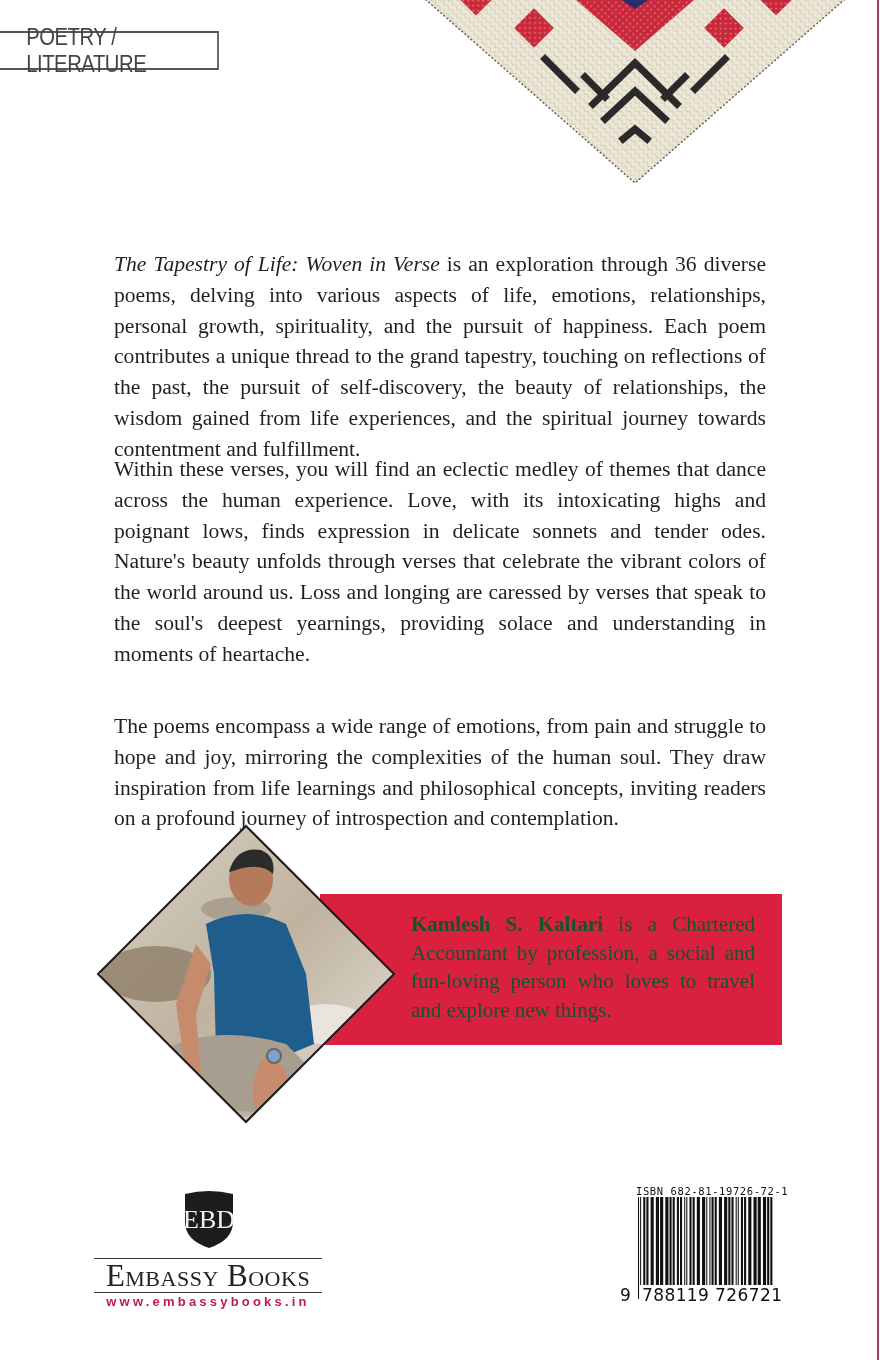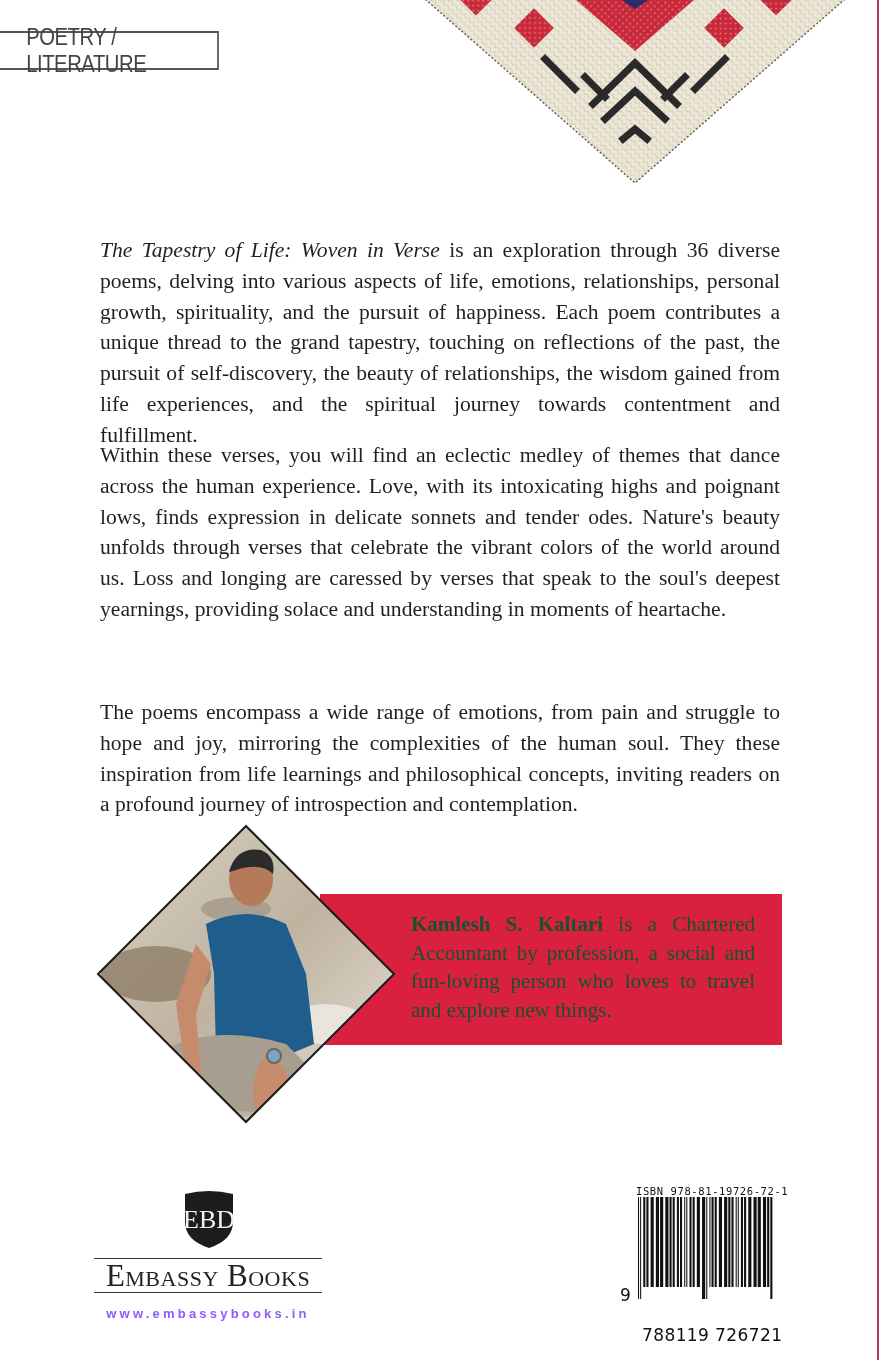--- a/index.html
+++ b/index.html
@@ -26,21 +26,21 @@
     .tapestry {
       position: absolute; left: 425px; top: -1px; width: 420px; height: 186px;
     }
 
     .blurb {
       position: absolute; left: 98px; width: 684px;
       font-size: 21.6px; line-height: 30.8px; text-align: justify;
       color: #231f20;
       hyphens: manual;
     }
-    .blurb p { margin: 2px; }
+    .blurb p { margin: 16px; }
     .blurb .title-italic { font-style: italic; }
     .p1 { top: 233px; }
     .p2 { top: 438px; }
     .p3 { top: 695px; }
 
     .author-panel {
       position: absolute; left: 320px; top: 894px; width: 462px; height: 151px;
       background: #d9203f;
     }
     .author-text {
@@ -61,42 +61,42 @@
     }
     .pub-name {
       position: absolute; left: 0; top: 72px; width: 228px; text-align: center;
       font-family: "Liberation Serif", "DejaVu Serif", serif;
       font-size: 31px; letter-spacing: 0.5px; color: #222;
       border-top: 1.5px solid #333; border-bottom: 1.5px solid #333;
       line-height: 30px; padding: 2px 0 1px;
       font-variant: small-caps;
     }
     .pub-url {
-      position: absolute; left: 0; top: 120px; width: 228px; text-align: center;
+      position: absolute; left: 0; top: 108px; width: 228px; text-align: center;
       font-family: "Liberation Sans", "DejaVu Sans", sans-serif;
-      font-weight: bold; font-size: 13px; letter-spacing: 3.2px; color: #8b5cf6;
+      font-weight: bold; font-size: 13px; letter-spacing: 3.2px; color: #be185d;
     }
 
     .barcode-block {
       position: absolute; left: 620px; top: 1185px; width: 160px; height: 120px;
     }
     .isbn-text {
       position: absolute; left: 16px; top: 0; width: 140px;
       font-family: "DejaVu Sans Mono", "Liberation Mono", monospace;
       font-size: 10.5px; letter-spacing: 0.6px; color: #111; white-space: nowrap;
     }
     .bars { position: absolute; left: 18px; top: 12px; width: 136px; height: 102px; }
     .ean-digits {
       position: absolute; left: 0; top: 100px;
       font-family: "DejaVu Sans", "Liberation Sans", sans-serif;
       font-size: 17px; color: #111; white-space: nowrap; letter-spacing: 0.4px;
       background: transparent;
     }
     .ean-first { position: absolute; left: 0; top: 0; }
-    .ean-rest { position: absolute; left: 20px; top: 0; background: #fff; padding: 0 2px; margin-top: 40px; }
+    .ean-rest { position: absolute; left: 20px; top: 0; background: #fff; padding: 0 2px; }
   </style>
 </head>
 <body>
 
 <div class="right-rule"></div>
 
 <div class="category-box">
   <span>POETRY / LITERATURE</span>
 </div>
 
@@ -132,21 +132,21 @@
   </g>
 </svg>
 
 <div class="blurb p1">
   <p><span class="title-italic">The Tapestry of Life: Woven in Verse</span><span> is an exploration through 36 diverse poems, delving into various aspects of life, emotions, relationships, personal growth, spirituality, and the pursuit of happiness. Each poem contributes a unique thread to the grand tapestry, touching on reflec­tions of the past, the pursuit of self-discovery, the beauty of relation­ships, the wisdom gained from life experiences, and the spiritual journey towards contentment and fulfillment.</span></p>
 </div>
 <div class="blurb p2">
   <p>Within these verses, you will find an eclectic medley of themes that dance across the human experience. Love, with its intoxicating highs and poignant lows, finds expression in delicate sonnets and tender odes. Nature's beauty unfolds through verses that celebrate the vibrant colors of the world around us. Loss and longing are caressed by verses that speak to the soul's deepest yearnings, providing solace and understanding in moments of heartache.</p>
 </div>
 <div class="blurb p3">
-  <p>The poems encompass a wide range of emotions, from pain and struggle to hope and joy, mirroring the complexities of the human soul. They these inspiration from life learnings and philosophical concepts, inviting readers on a profound journey of introspection and contemplation.</p>
+  <p>The poems encompass a wide range of emotions, from pain and struggle to hope and joy, mirroring the complexities of the human soul. They draw inspiration from life learnings and philosophical concepts, inviting readers on a profound journey of introspection and contemplation.</p>
 </div>
 
 <div class="author-panel"></div>
 
 <svg class="photo" viewBox="0 0 300 300">
   <defs>
     <clipPath id="diamondClip">
         <polygon points="150,2 298,150 150,298 2,150"></polygon>
       </clipPath>
     <linearGradient id="rocks" x1="0" y1="0" x2="1" y2="1">
@@ -179,21 +179,21 @@
 <div class="publisher">
   <svg class="shield" viewBox="0 0 56 62">
     <path d="M4 6 Q28 0 52 6 L52 34 Q52 52 28 60 Q4 52 4 34 Z" fill="#1c1c1c"></path>
     <text x="28" y="40" text-anchor="middle" font-family="Liberation Serif, serif" font-size="26" fill="#f3f3f3">EBD</text>
   </svg>
   <div class="pub-name">Embassy Books</div>
   <div class="pub-url">www.embassybooks.in</div>
 </div>
 
 <div class="barcode-block">
-  <div class="isbn-text">ISBN 978-81-19726-72-1</div>
+  <div class="isbn-text">ISBN 682-81-19726-72-1</div>
   <svg class="bars" id="bars" viewBox="0 0 136 102">
       <rect x="0.00" y="0" width="1.05" height="102" fill="#111"></rect>
       <rect x="2.10" y="0" width="1.05" height="102" fill="#111"></rect>
       <rect x="5.25" y="0" width="2.10" height="90" fill="#111"></rect>
       <rect x="8.40" y="0" width="2.10" height="90" fill="#111"></rect>
       <rect x="12.60" y="0" width="3.15" height="90" fill="#111"></rect>
       <rect x="17.85" y="0" width="3.15" height="90" fill="#111"></rect>
       <rect x="22.05" y="0" width="3.15" height="90" fill="#111"></rect>
       <rect x="27.30" y="0" width="3.15" height="90" fill="#111"></rect>
       <rect x="31.50" y="0" width="2.10" height="90" fill="#111"></rect>

